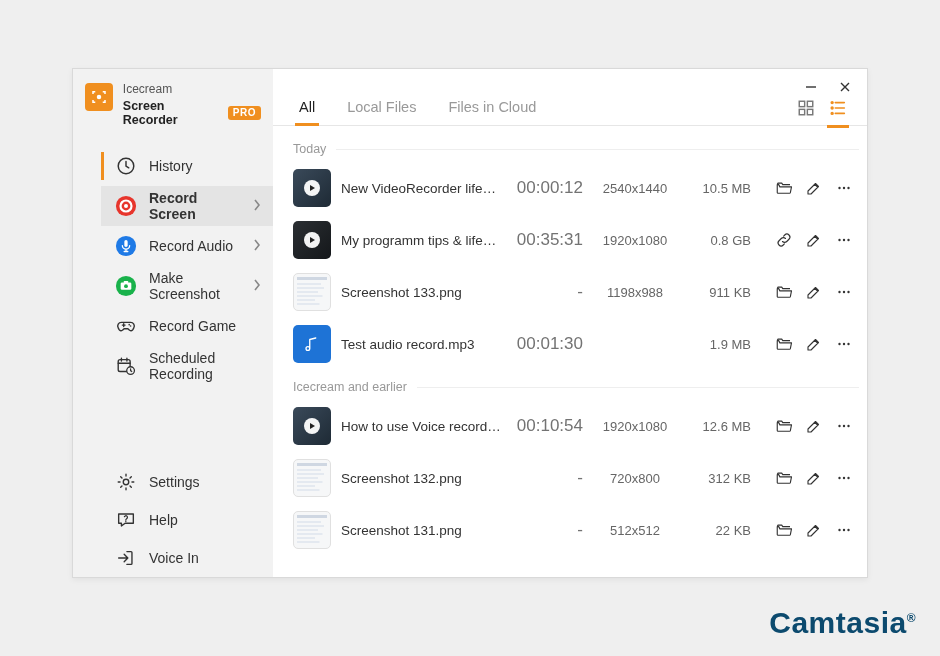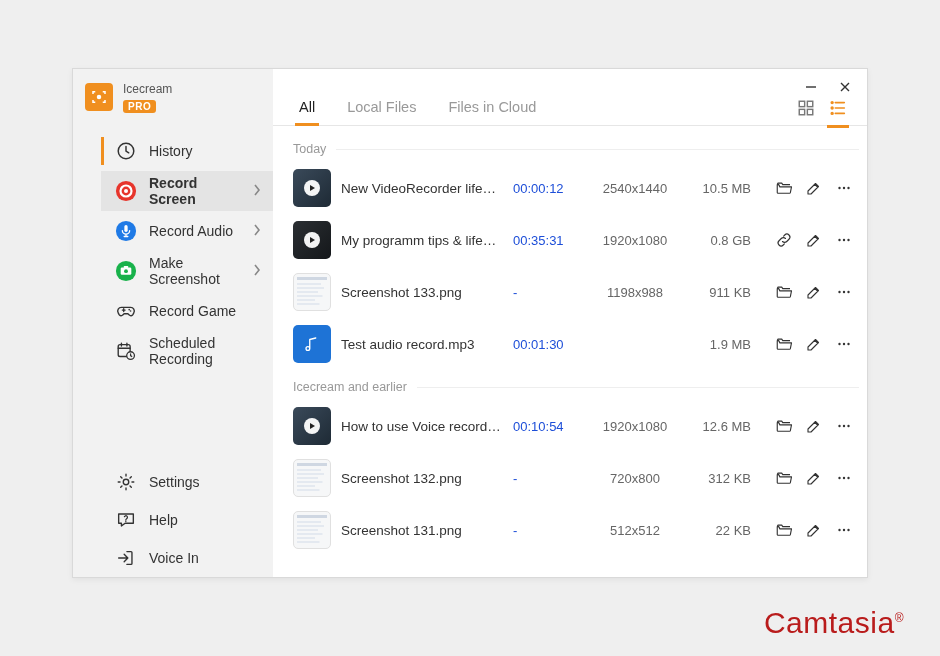--- a/index.html
+++ b/index.html
@@ -177,31 +177,31 @@
       linear-gradient(#cfd7e2,#cfd7e2) 0 0/100% 3px no-repeat,
       linear-gradient(#e4e9f0,#e4e9f0) 0 6px/80% 2px no-repeat,
       linear-gradient(#e4e9f0,#e4e9f0) 0 10px/90% 2px no-repeat,
       linear-gradient(#e4e9f0,#e4e9f0) 0 14px/70% 2px no-repeat,
       linear-gradient(#e4e9f0,#e4e9f0) 0 18px/85% 2px no-repeat,
       linear-gradient(#e4e9f0,#e4e9f0) 0 22px/60% 2px no-repeat,
       linear-gradient(#e4e9f0,#e4e9f0) 0 26px/75% 2px no-repeat;
   }
 
   .fname { flex: 1.5; font-size: 13.5px; color: #333; white-space: nowrap; overflow: hidden; text-overflow: ellipsis; }
-  .dur   { width: 70px; text-align: left; font-size: 13px; color: #1d4ed8; }
+  .dur   { width: 70px; text-align: right; font-size: 17px; color: #737373; }
   .res   { width: 84px; text-align: center; font-size: 13px; color: #666; }
   .size  { width: 64px; text-align: right; font-size: 13px; color: #666; }
   .actions { display: flex; gap: 12px; padding-left: 14px; color: #444; }
   .row .actions .abtn { width: 18px; height: 18px; display: inline-flex; align-items: center; justify-content: center; cursor: pointer; }
 
   .watermark {
-    position: absolute; right: 36px; bottom: 16px;
-    font-size: 30px; color: #b91c1c;
+    position: absolute; right: 24px; bottom: 16px;
+    font-size: 30px; color: #0c4a6e;
     font-family: "Segoe UI Light", "Segoe UI", Arial, sans-serif;
-    font-weight: 400;
+    font-weight: 700;
     letter-spacing: 0.5px;
   }
   .watermark sup { font-size: 12px; vertical-align: super; }
 </style>
 </head>
 <body>
 
 <div class="window">
 
   <aside class="sidebar">
@@ -210,20 +210,21 @@
         <svg viewBox="0 0 24 24">
             <g fill="none" stroke="#fff" stroke-width="2">
               <path d="M4 8V5h3M20 8V5h-3M4 16v3h3M20 16v3h-3"></path>
               <circle cx="12" cy="12" r="3" fill="#fff" stroke="none"></circle>
             </g>
           </svg>
       </span>
       <div class="brand-text">
         <div class="line1">Icecream</div>
         <div class="line2">
+          <span>Screen Recorder</span>
           <span class="pro-badge">PRO</span>
         </div>
       </div>
     </div>
 
     <nav class="nav">
       <div class="nav-item selected">
         <span class="nav-icon">
           <svg viewBox="0 0 24 24">
               <circle cx="12" cy="12" r="8.5" fill="none" stroke="#333" stroke-width="1.6"></circle>

